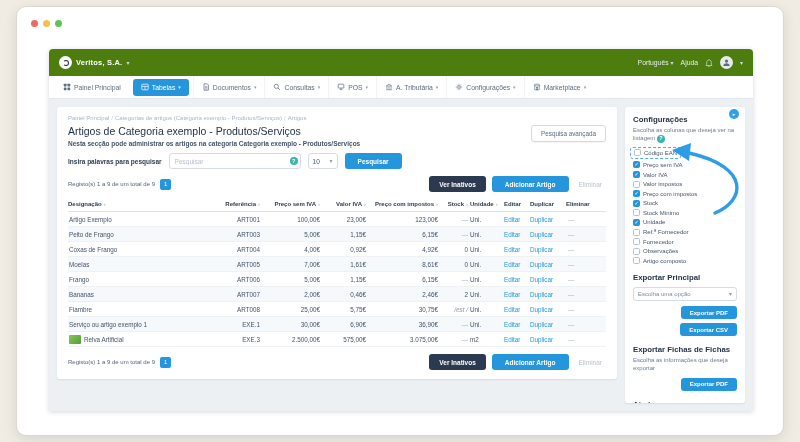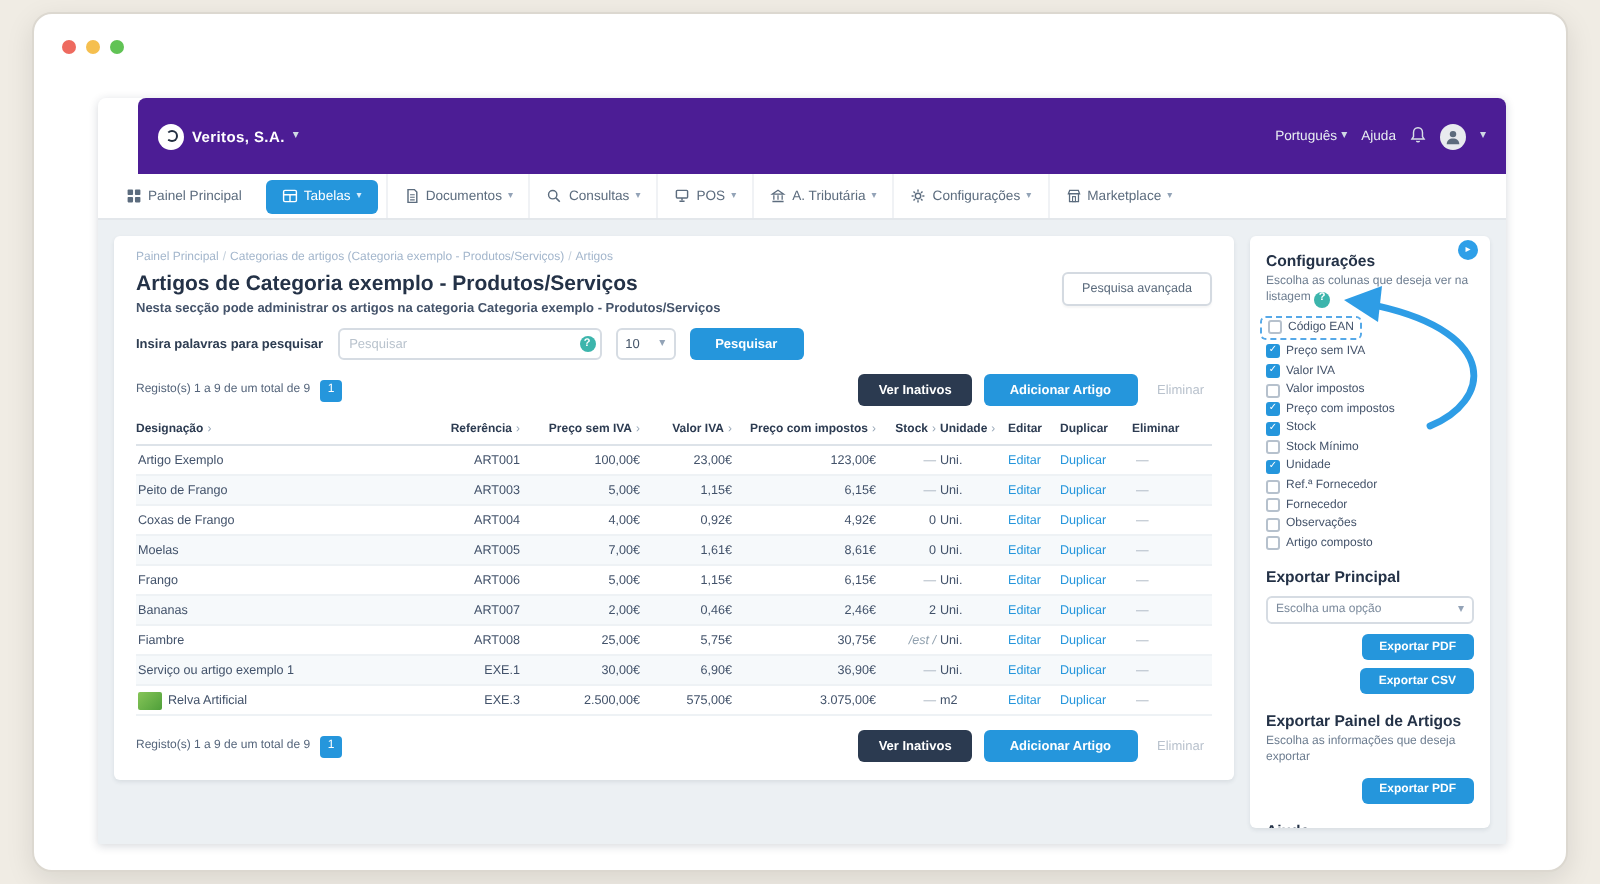--- a/index.html
+++ b/index.html
@@ -5,21 +5,21 @@
   * { margin:0; padding:0; box-sizing:border-box; }
   html,body { width:800px; height:442px; }
   body { font-family:"Liberation Sans","DejaVu Sans",sans-serif; background:#f0ece4; position:relative; overflow:hidden; }
   .stage { position:absolute; inset:0; }
   .window { position:absolute; left:16px; top:6px; width:768px; height:430px; background:#fff; border:1px solid #dcd8d0; border-radius:10px; box-shadow:0 4px 14px rgba(0,0,0,.10); overflow:hidden; }
   .traffic { position:absolute; left:14px; top:13px; display:flex; gap:5px; }
   .dot { width:7px; height:7px; border-radius:50%; }
   .red{background:#ee6a5f}.yellow{background:#f5bf4f}.green{background:#61c355}
 
   .app { position:absolute; left:32px; top:42px; width:704px; box-shadow:0 1px 5px rgba(30,40,60,.18); border-radius:4px 4px 0 0; background:#fff; }
-  .topbar { height:38px; background:#4c1d95; border-radius:4px 4px 0 0; display:flex; align-items:center; justify-content:space-between; padding:0 10px; color:#fff;margin-left:20px; }
+  .topbar { height:27px; background:#4d7c0f; border-radius:4px 4px 0 0; display:flex; align-items:center; justify-content:space-between; padding:0 10px; color:#fff; }
   .tb-left{display:flex;align-items:center;gap:4px;}
   .logo{width:13px;height:13px;border-radius:50%;background:#fff;display:flex;align-items:center;justify-content:center;}
   .logo-mark{width:6px;height:6px;border-radius:50%;border:1.5px solid #222e41;border-left-color:transparent;}
   .company{font-size:7.5px;font-weight:bold;letter-spacing:.2px;}
   .caret{font-size:6px;color:#93a3b7;line-height:1;}
   .caret.light{color:#cfd9e4;}
   .tb-right{display:flex;align-items:center;gap:7px;}
   .lang{font-size:6.8px;display:flex;align-items:center;gap:2px;color:#e8edf2;}
   .helplink{font-size:6.8px;color:#e8edf2;}
   .avatar{width:13px;height:13px;border-radius:50%;background:#e8ebee;display:flex;align-items:center;justify-content:center;}
@@ -33,21 +33,21 @@
   .nav-item.active .caret{color:#d9edfb;}
 
   .content{background:#ecf0f3;display:flex;gap:8px;padding:8px;height:312px;overflow:hidden;align-items:flex-start;}
   .card{background:#fff;border-radius:3px;box-shadow:0 1px 2px rgba(40,55,75,.10);}
   .main-card{flex:1;padding:8px 11px 9px;}
   .sidebar{width:120px;height:296px;padding:8px;position:relative;overflow:hidden;flex:none;}
 
   .breadcrumb{font-size:6px;color:#a3b6cc;margin-bottom:4px;}
   .breadcrumb .sep{margin:0 2px;color:#c3cfdc;}
   .title-row{display:flex;justify-content:space-between;align-items:flex-start;}
-  .title{font-size:10.5px;font-weight:bold;color:#243247;}
+  .title{font-size:10.5px;font-weight:normal;color:#243247;}
   .subtitle{font-size:6.5px;font-weight:bold;color:#44536a;margin-top:3px;}
   .btn{cursor:pointer;font-family:inherit;}
   .btn.outline{font-size:6.3px;color:#5a6a7c;border:1px solid #d4dae1;background:#fff;border-radius:3px;padding:4px 9px;box-shadow:0 1px 1px rgba(0,0,0,.04);}
   .simple-search{color:#a5cdec;font-size:8.5px;margin-top:9px;}
   .search-row{display:flex;align-items:center;gap:7px;margin-top:6px;}
   .search-label{font-size:6.5px;font-weight:bold;color:#2e3d52;}
   .input-wrap{position:relative;display:inline-flex;align-items:center;}
   .search-input{width:132px;height:16px;border:1px solid #d6dce3;border-radius:3px;font-size:6.5px;padding:0 14px 0 5px;color:#333;outline:none;font-family:inherit;}
   .search-input::placeholder{color:#b9c3cd;}
   .qmark{width:8px;height:8px;border-radius:50%;background:#3cb5ac;color:#fff;font-size:5.5px;display:inline-flex;align-items:center;justify-content:center;font-weight:bold;flex:none;}
@@ -512,21 +512,21 @@
           <h2 class="sb-title mt">Exportar Principal</h2>
           <div class="select full">
               <span>Escolha uma opção</span>
               <span class="caret">▾</span>
             </div>
           <div class="sb-btns">
             <button class="btn primary sm">Exportar PDF</button>
             <button class="btn primary sm">Exportar CSV</button>
           </div>
 
-          <h2 class="sb-title mt">Exportar Painel de Artigos</h2>
+          <h2 class="sb-title mt">Exportar Fichas de Fichas</h2>
           <div class="sb-desc">Escolha as informações que deseja exportar</div>
           <div class="sb-btns">
             <button class="btn primary sm">Exportar PDF</button>
           </div>
 
           <h2 class="sb-title mt">Ajuda</h2>
           
         </aside>
       </div>
     </div>

